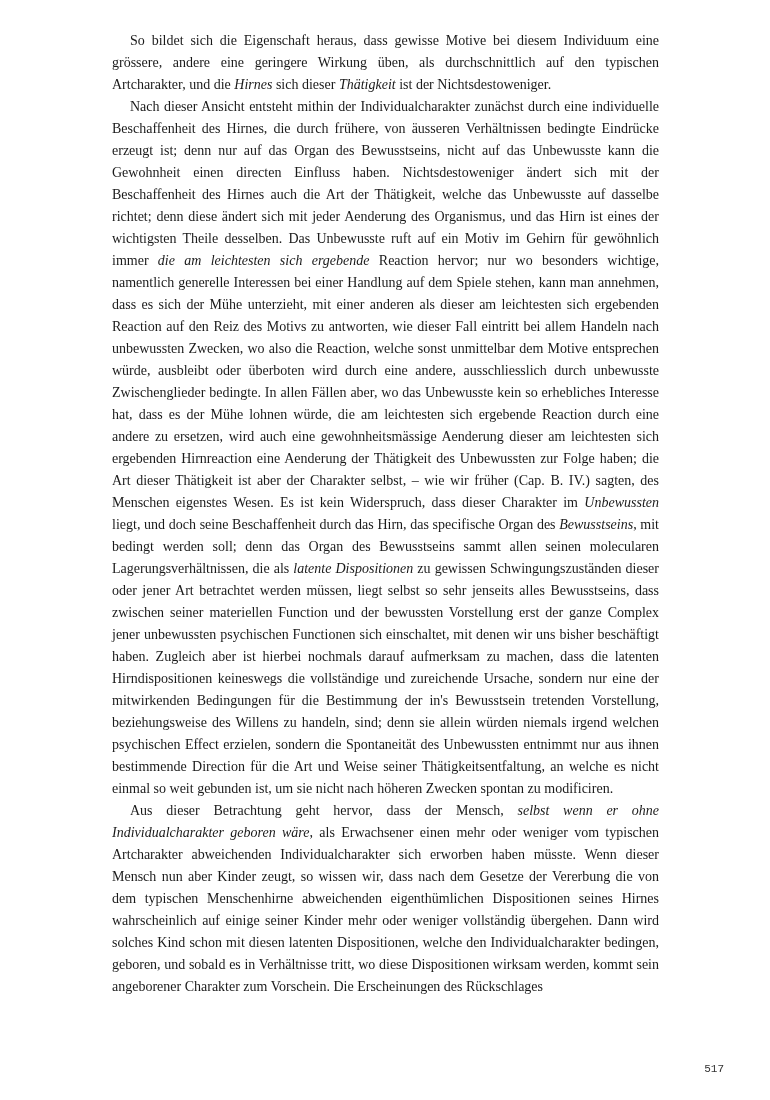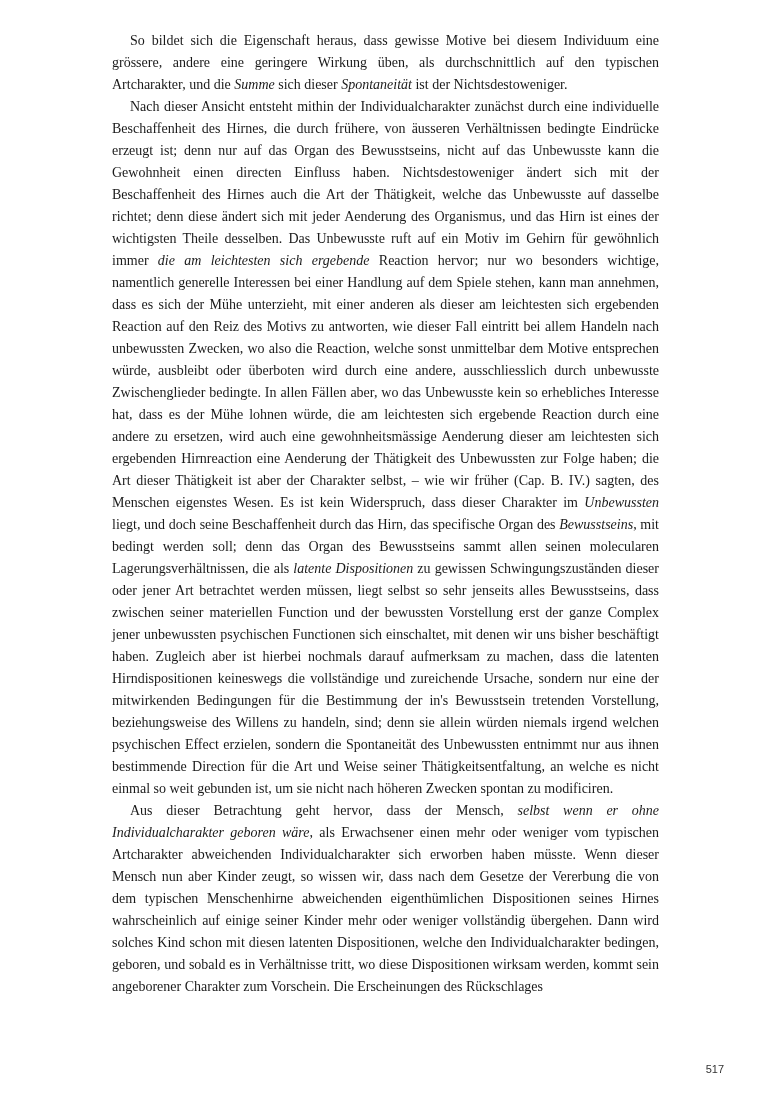--- a/index.html
+++ b/index.html
@@ -33,28 +33,28 @@
     text-indent: 18px;
   }
   .italic {
     font-style: italic;
   }
   .folio {
     position: absolute;
     right: 46px;
     top: 1062px;
     color: #333333;
-    font-family: Liberation Sans, sans-serif;
+    font-family: Liberation Mono, monospace;
     font-size: 11px;
     line-height: 14px;
   }
 </style>
 </head>
 <body>
 
 <div class="page">
   <div class="text-block">
-    <p class="para"><span>So bildet sich die Eigenschaft heraus, dass gewisse Motive bei diesem Individuum eine grössere, andere eine geringere Wirkung üben, als durchschnittlich auf den typischen Artcharakter, und die </span><span class="italic">Summe</span><span> sich dieser </span><span class="italic">Spontaneität</span><span> ist der Nichtsdestoweniger.</span></p>
+    <p class="para"><span>So bildet sich die Eigenschaft heraus, dass gewisse Motive bei diesem Individuum eine grössere, andere eine geringere Wirkung üben, als durchschnittlich auf den typischen Artcharakter, und die </span><span class="italic">Hirnes</span><span> sich dieser </span><span class="italic">Thätigkeit</span><span> ist der Nichtsdestoweniger.</span></p>
     <p class="para"><span>Nach dieser Ansicht entsteht mithin der Individualcharakter zunächst durch eine individuelle Beschaffenheit des Hirnes, die durch frühere, von äusseren Verhältnissen bedingte Eindrücke erzeugt ist; denn nur auf das Organ des Bewusstseins, nicht auf das Unbewusste kann die Gewohnheit einen directen Einfluss haben. Nichtsdestoweniger ändert sich mit der Beschaffenheit des Hirnes auch die Art der Thätigkeit, welche das Unbewusste auf dasselbe richtet; denn diese ändert sich mit jeder Aenderung des Organismus, und das Hirn ist eines der wichtigsten Theile desselben. Das Unbewusste ruft auf ein Motiv im Gehirn für gewöhnlich immer </span><span class="italic">die am leichtesten sich ergebende</span><span> Reaction hervor; nur wo besonders wichtige, namentlich generelle Interessen bei einer Handlung auf dem Spiele stehen, kann man annehmen, dass es sich der Mühe unterzieht, mit einer anderen als dieser am leichtesten sich ergebenden Reaction auf den Reiz des Motivs zu antworten, wie dieser Fall eintritt bei allem Handeln nach unbewussten Zwecken, wo also die Reaction, welche sonst unmittelbar dem Motive entsprechen würde, ausbleibt oder überboten wird durch eine andere, ausschliesslich durch unbewusste Zwischenglieder bedingte. In allen Fällen aber, wo das Unbewusste kein so erhebliches Interesse hat, dass es der Mühe lohnen würde, die am leichtesten sich ergebende Reaction durch eine andere zu ersetzen, wird auch eine gewohnheitsmässige Aenderung dieser am leichtesten sich ergebenden Hirnreaction eine Aenderung der Thätigkeit des Unbewussten zur Folge haben; die Art dieser Thätigkeit ist aber der Charakter selbst, – wie wir früher (Cap. B. IV.) sagten, des Menschen eigenstes Wesen. Es ist kein Widerspruch, dass dieser Charakter im </span><span class="italic">Unbewussten</span><span> liegt, und doch seine Beschaffenheit durch das Hirn, das specifische Organ des </span><span class="italic">Bewusstseins</span><span>, mit bedingt werden soll; denn das Organ des Bewusstseins sammt allen seinen molecularen Lagerungsverhältnissen, die als </span><span class="italic">latente Dispositionen</span><span> zu gewissen Schwingungszuständen dieser oder jener Art betrachtet werden müssen, liegt selbst so sehr jenseits alles Bewusstseins, dass zwischen seiner materiellen Function und der bewussten Vorstellung erst der ganze Complex jener unbewussten psychischen Functionen sich einschaltet, mit denen wir uns bisher beschäftigt haben. Zugleich aber ist hierbei nochmals darauf aufmerksam zu machen, dass die latenten Hirndispositionen keineswegs die vollständige und zureichende Ursache, sondern nur eine der mitwirkenden Bedingungen für die Bestimmung der in's Bewusstsein tretenden Vorstellung, beziehungsweise des Willens zu handeln, sind; denn sie allein würden niemals irgend welchen psychischen Effect erzielen, sondern die Spontaneität des Unbewussten entnimmt nur aus ihnen bestimmende Direction für die Art und Weise seiner Thätigkeitsentfaltung, an welche es nicht einmal so weit gebunden ist, um sie nicht nach höheren Zwecken spontan zu modificiren.</span></p>
     <p class="para"><span>Aus dieser Betrachtung geht hervor, dass der Mensch, </span><span class="italic">selbst wenn er ohne Individualcharakter geboren wäre</span><span>, als Erwachsener einen mehr oder weniger vom typischen Artcharakter abweichenden Individualcharakter sich erworben haben müsste. Wenn dieser Mensch nun aber Kinder zeugt, so wissen wir, dass nach dem Gesetze der Vererbung die von dem typischen Menschenhirne abweichenden eigenthümlichen Dispositionen seines Hirnes wahrscheinlich auf einige seiner Kinder mehr oder weniger vollständig übergehen. Dann wird solches Kind schon mit diesen latenten Dispositionen, welche den Individualcharakter bedingen, geboren, und sobald es in Verhältnisse tritt, wo diese Dispositionen wirksam werden, kommt sein angeborener Charakter zum Vorschein. Die Erscheinungen des Rückschlages</span></p>
   </div>
   <div class="folio">517</div>
 </div>
 
 </body></html>

